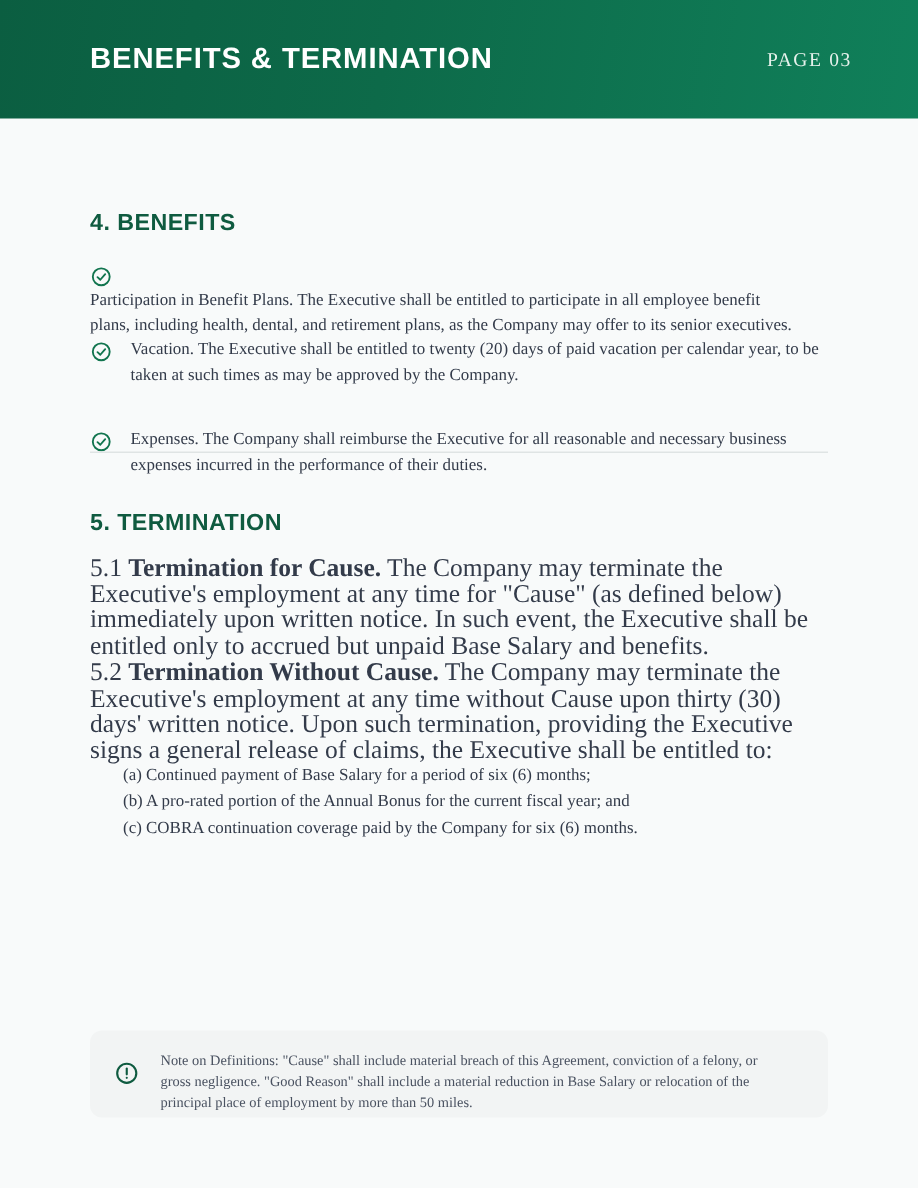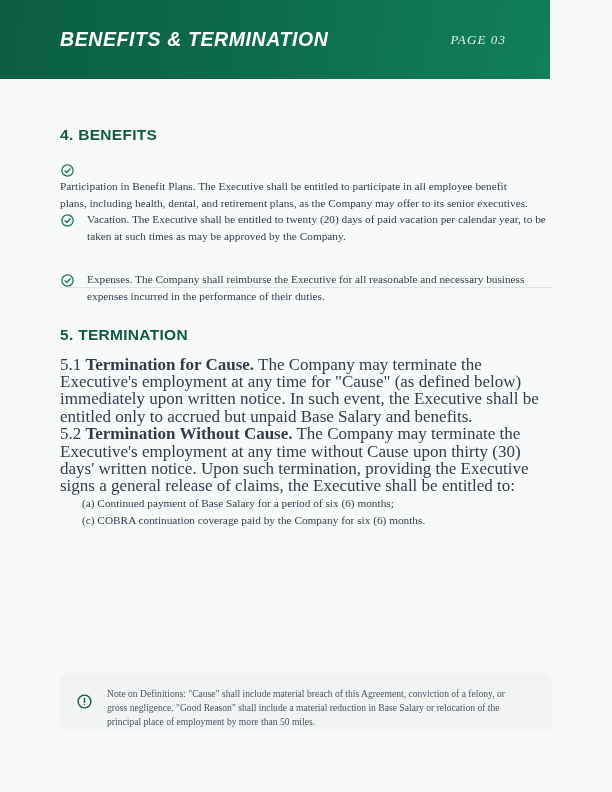--- a/index.html
+++ b/index.html
@@ -13,29 +13,28 @@
     font-family: "Liberation Serif", serif;
     overflow: hidden;
     position: relative;
   }
 
   
   .doc-header {
     position: absolute;
     top: 0;
     left: 0;
-    width: 550px;
+    width: 612px;
     height: 79px;
     background: linear-gradient(100deg, #0b5e41 0%, #0d6a49 42%, #10805a 100%);
     display: flex;
     align-items: center;
     justify-content: space-between;
     box-sizing: border-box;
     padding: 0 44px 0 60px;
-    font-style: italic;
   }
   .doc-title {
     color: #ffffff;
     font-family: "Liberation Sans", sans-serif;
     font-weight: bold;
     font-size: 19.5px;
     letter-spacing: 0.6px;
     line-height: 1;
     margin: 0;
     white-space: nowrap;
@@ -44,21 +43,21 @@
     color: #e6f2ec;
     font-family: "Liberation Serif", serif;
     font-size: 13px;
     letter-spacing: 1.1px;
     white-space: nowrap;
   }
 
   
   .doc-body {
     position: absolute;
-    top: 81px;
+    top: 95px;
     left: 0;
     width: 612px;
     height: 584px;
     box-sizing: border-box;
     padding: 16px 60px;
   }
 
   .section-heading {
     font-family: "Liberation Sans", sans-serif;
     font-weight: bold;
@@ -205,20 +204,21 @@
   </ul>
 
   <h2 class="section-heading sec-termination">5. TERMINATION</h2>
 
   <p class="clause"><span>5.1</span> <span class="clause-lead">Termination for Cause.</span><span> The Company may terminate the Executive's employment at any time for "Cause" (as defined below) immediately upon written notice. In such event, the Executive shall be entitled only to accrued but unpaid Base Salary and benefits.</span></p>
 
   <p class="clause" style="padding-top:0"><span>5.2</span> <span class="clause-lead">Termination Without Cause.</span><span> The Company may terminate the Executive's employment at any time without Cause upon thirty (30) days' written notice. Upon such termination, providing the Executive signs a general release of claims, the Executive shall be entitled to:</span></p>
 
   <ul class="sub-list">
     <li class="sub-item">(a) Continued payment of Base Salary for a period of six (6) months;</li>
+    <li class="sub-item">(b) A pro-rated portion of the Annual Bonus for the current fiscal year; and</li>
     <li class="sub-item">(c) COBRA continuation coverage paid by the Company for six (6) months.</li>
   </ul>
 
 
   <div class="divider" style="top:206px"></div>
 
   <div class="note-box">
     <span class="note-icon">
       <svg width="17" height="17" viewBox="0 0 24 24" fill="none" stroke="#0f5b40" stroke-width="2" stroke-linecap="round" stroke-linejoin="round">
         <circle cx="12" cy="12" r="9"></circle>

